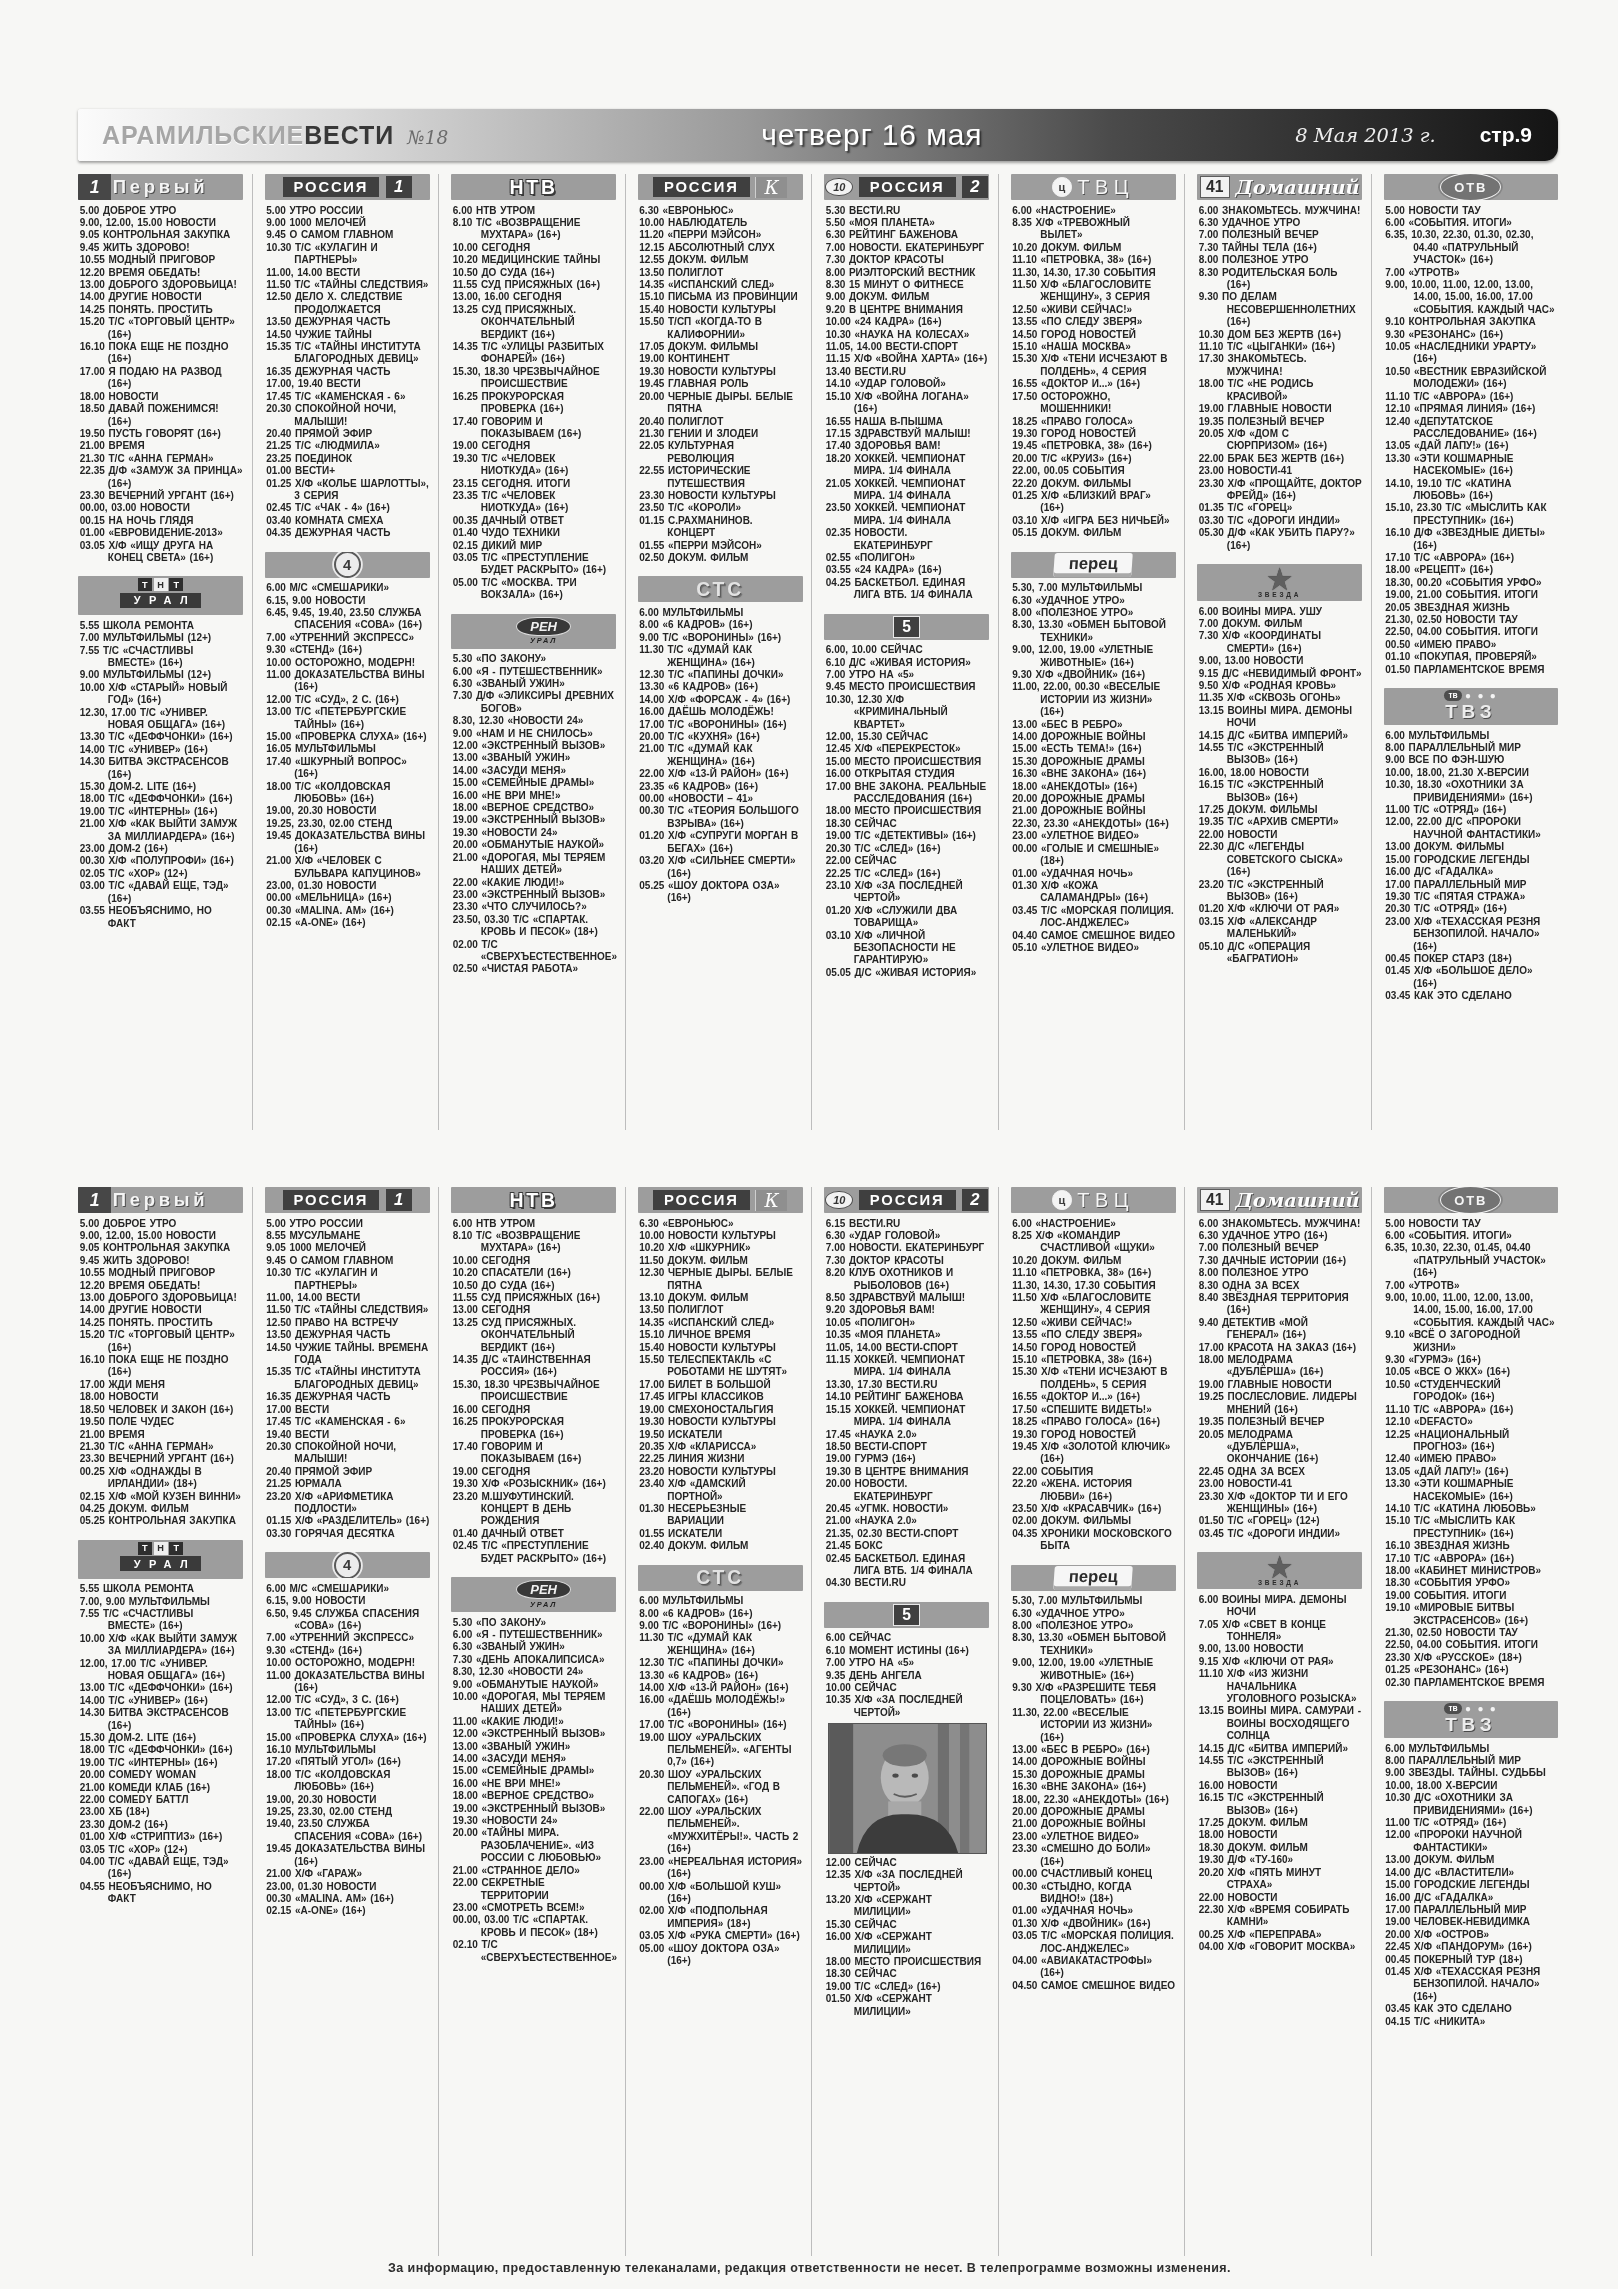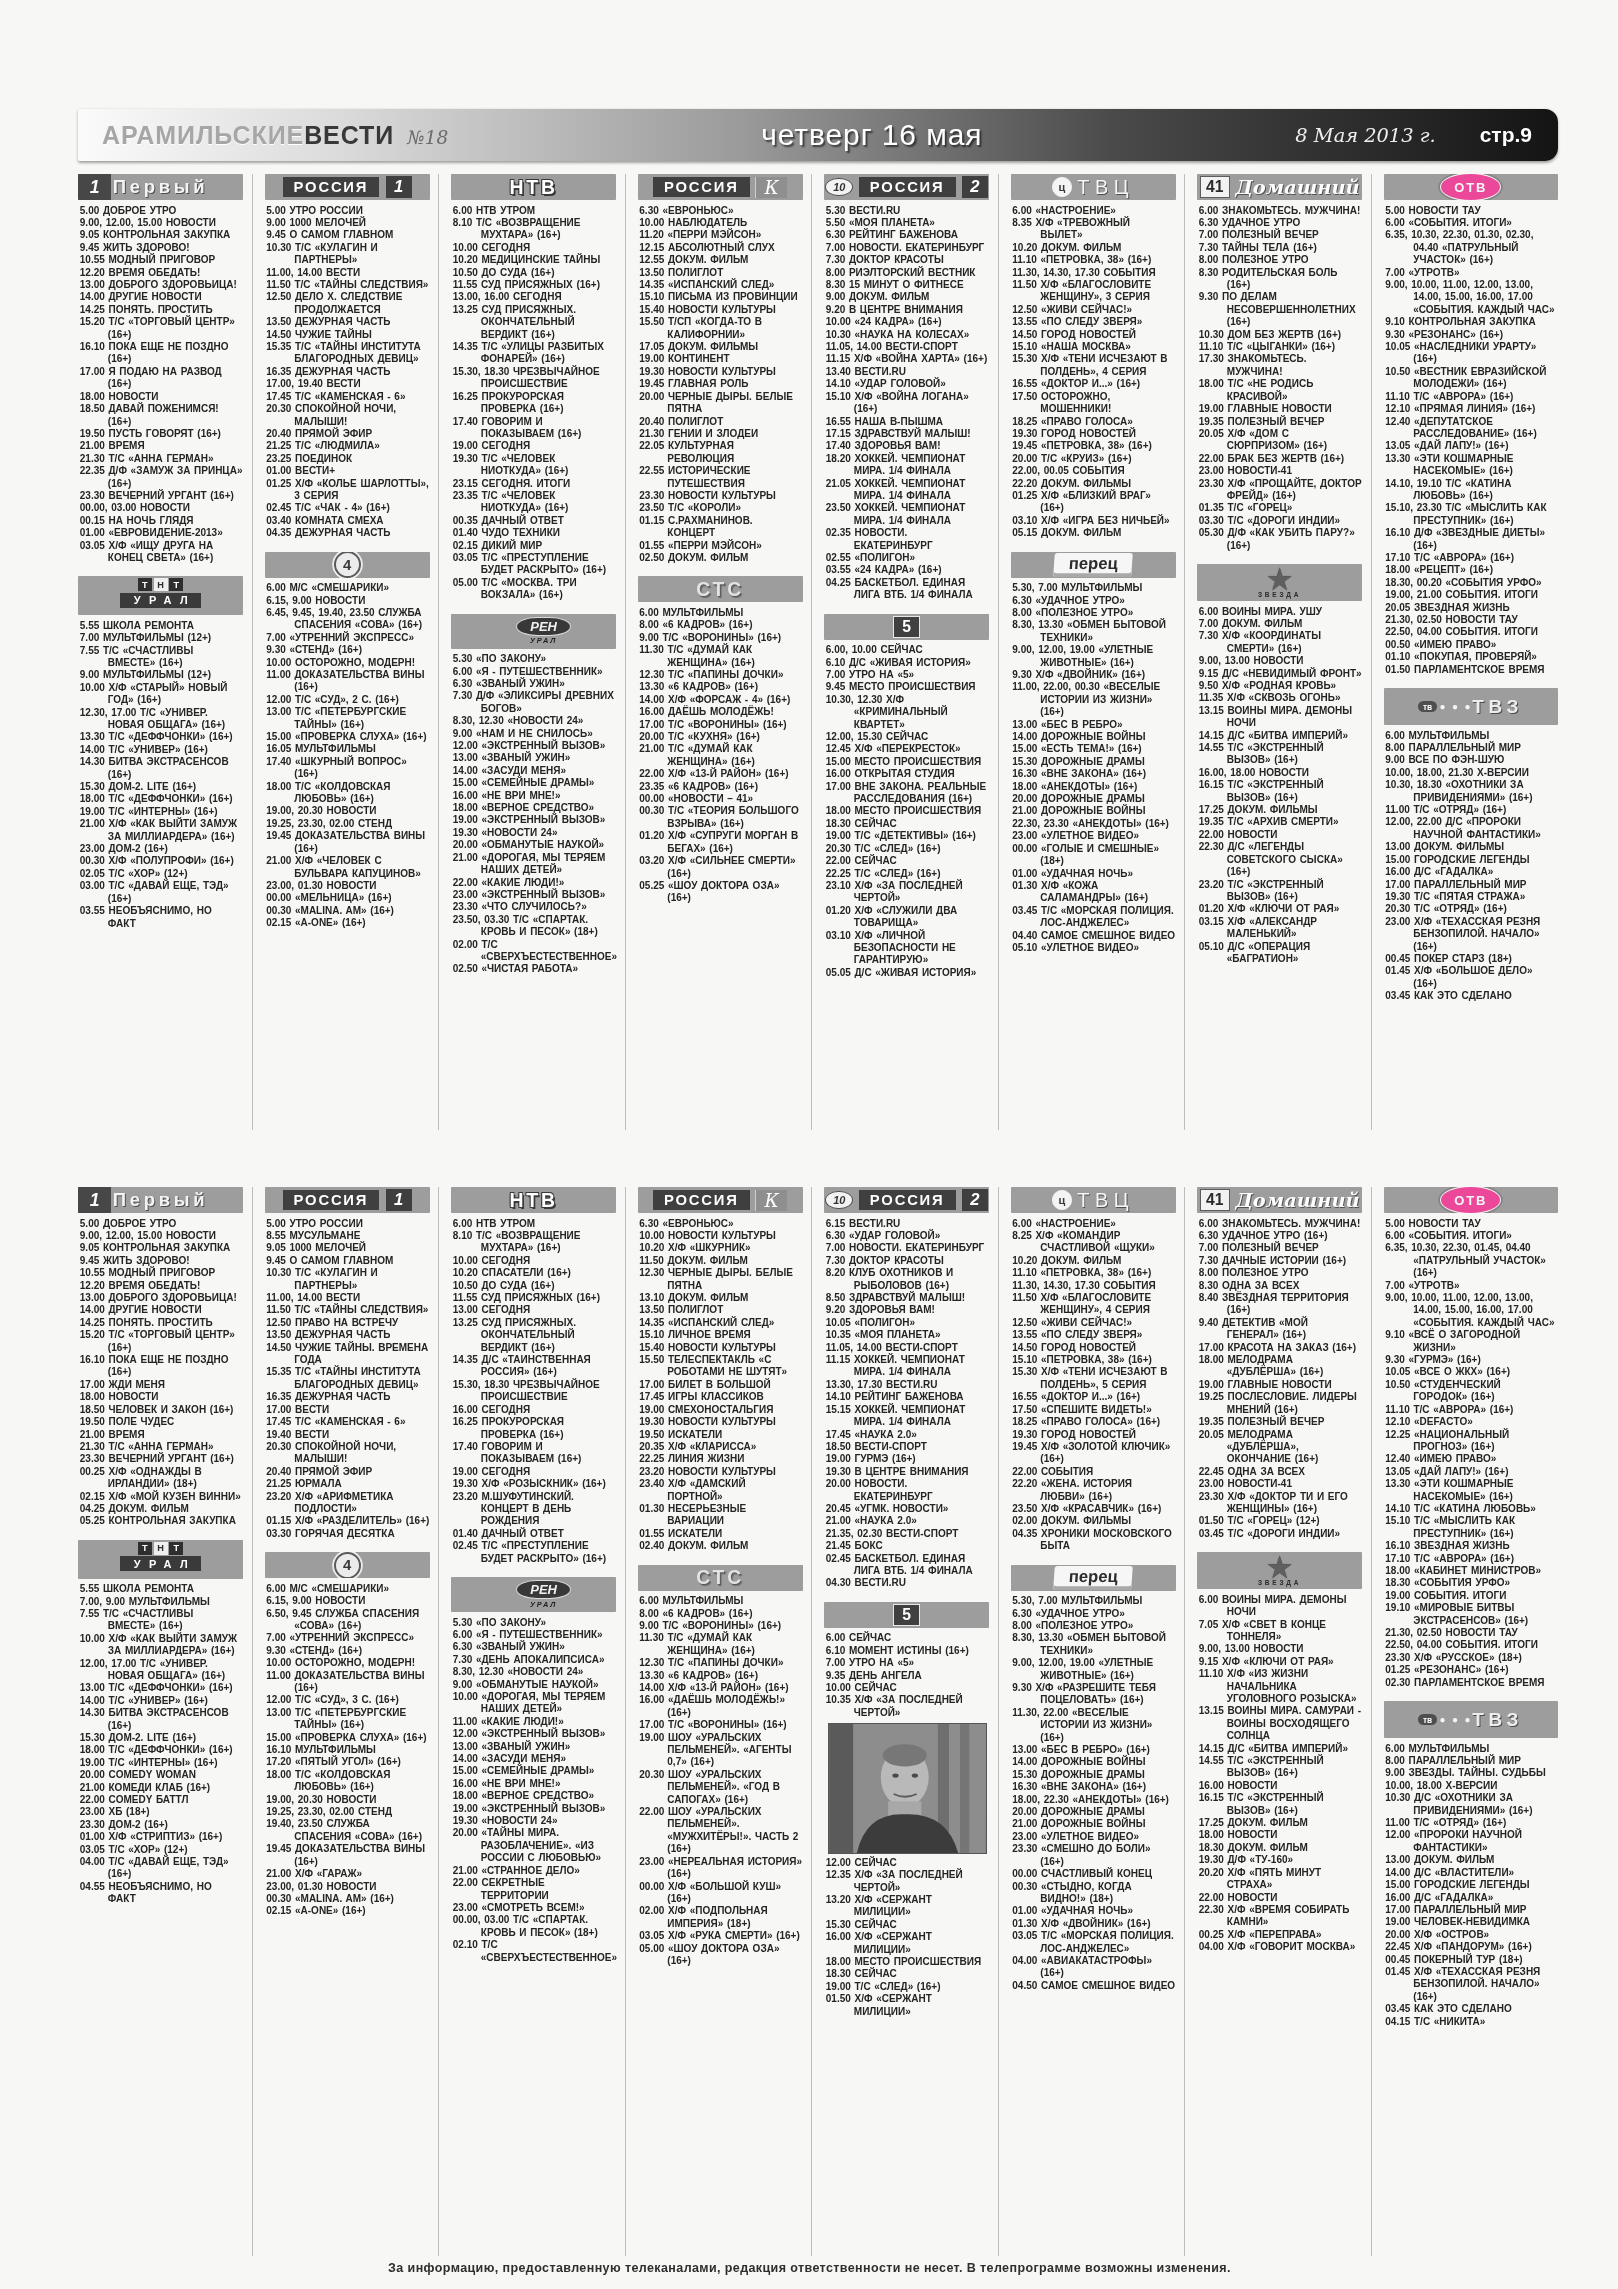--- a/index.html
+++ b/index.html
@@ -54,21 +54,21 @@
   .logo-tvc .lp0{background:#f4f4f4;color:#3a3a3a;border:1.8px solid #f4f4f4;border-radius:50%;width:17.5px;height:17.5px;
     font-weight:bold;font-size:11px;}
   .logo-tvc .lp1{color:#f7f7f7;font-weight:normal;font-size:20px;letter-spacing:5.5px;text-shadow:0.9px 0.9px 0 #4e4e4e;}
 
   .logo-domashniy .lp0{background:#f2f2f2;color:#2b2b2b;font-weight:bold;font-size:15.7px;padding:0 5.5px;
     border:0.9px solid #5c5c5c;height:20px;}
   .logo-domashniy .lp1{font-family:"DejaVu Serif",serif;font-style:italic;font-weight:bold;color:#fdfdfd;
     font-size:19.4px;text-shadow:0.9px 0.9px 0 #525252;}
 
   .logo-otv .lp0{border:1.8px solid #f2f2f2;border-radius:50%;padding:4px 13px;height:17.5px;color:#f5f5f5;
-    font-weight:bold;font-size:13px;letter-spacing:1.8px;background:#ec4899;box-shadow:0 0 0 1.8px #848484;}
+    font-weight:bold;font-size:13px;letter-spacing:1.8px;background:#737373;box-shadow:0 0 0 1.8px #848484;}
 
   .logo-tnt{height:37px;flex-direction:column;gap:0;justify-content:flex-start;padding-top:1.8px;}
   .logo-tnt .tnt-row{display:flex;gap:1.8px;}
   .logo-tnt .lp0,.logo-tnt .lp1,.logo-tnt .lp2{width:14px;height:13px;background:#2e2e2e;color:#fff;
     font-weight:bold;font-size:9.2px;}
   .logo-tnt .lp1{background:#efefef;color:#2e2e2e;}
   .logo-tnt .lp3{margin-top:1.8px;background:#3a3a3a;color:#fff;font-weight:bold;font-size:11px;
     letter-spacing:8.3px;padding:0 5.5px 0 14px;height:14.8px;}
 
   .logo-kanal4 .lp0{width:23px;height:23px;border-radius:50%;background:#ececec;border:2.8px solid #5a5a5a;
@@ -85,21 +85,21 @@
   .logo-kanal5 .lp0{background:#404040;color:#fff;font-weight:bold;font-size:15.7px;padding:0 8.3px;height:20px;
     border:1.8px solid #e8e8e8;}
 
   .logo-perec .lp0{background:#f6f6f6;color:#2c2c2c;font-weight:bold;font-size:16.6px;padding:0 14.8px 1.8px;height:22px;
     border-radius:2.8px;transform:skewX(-4deg);box-shadow:inset 0 -3.7px 0 #a9a9a9;}
 
   .logo-zvezda{height:37px;flex-direction:column;gap:0;}
   .logo-zvezda .lp0{font-size:31px;line-height:26px;color:#5f5f5f;text-shadow:0 0 0.9px #2e2e2e;}
   .logo-zvezda .lp1{font-size:6.5px;font-weight:bold;color:#2a2a2a;letter-spacing:2.8px;margin-top:-1.8px;}
 
-  .logo-tv3{height:37px;gap:0;text-align:right;}
+  .logo-tv3{height:37px;flex-direction:column;gap:0;text-align:right;}
   .logo-tv3 .tv3-row{display:flex;align-items:center;gap:2.8px;}
   .logo-tv3 .lp0{background:#4e4e4e;color:#fff;font-weight:bold;font-size:8.3px;border-radius:7.4px;padding:0 4.6px;height:11px;}
   .logo-tv3 .lp1{color:#f4f4f4;font-size:10px;letter-spacing:1.8px;}
   .logo-tv3 .lp2{color:#ededed;font-weight:bold;font-size:19px;letter-spacing:4.6px;
     text-shadow:0.9px 0.9px 0 #4a4a4a;margin-top:0.9px;}
 
   
   ul.progs{list-style:none;margin:0;padding:0 0 0 1.8px;}
   li.prog{font-size:10px;line-height:12.4px;font-weight:bold;color:#242424;letter-spacing:0;
     padding-left:28px;text-indent:-28px;word-spacing:0.9px;}

